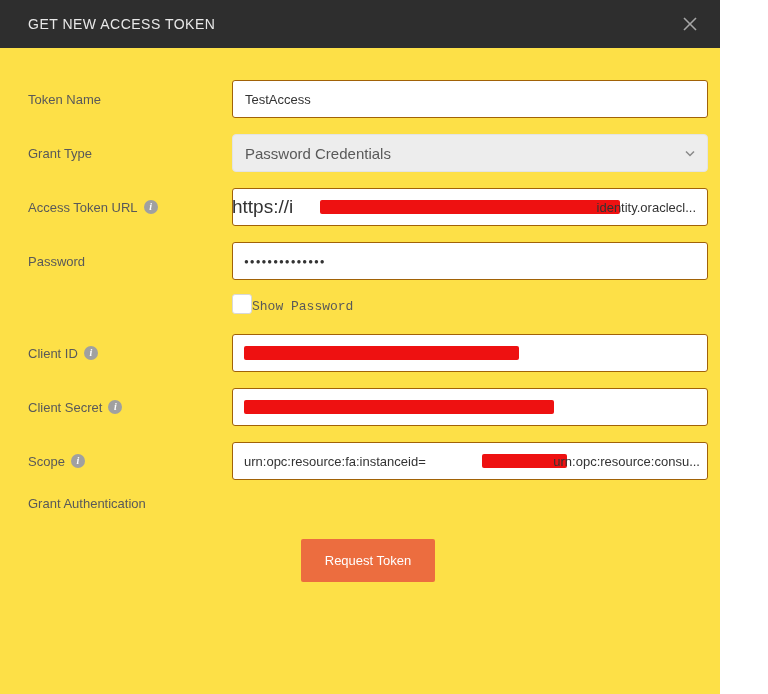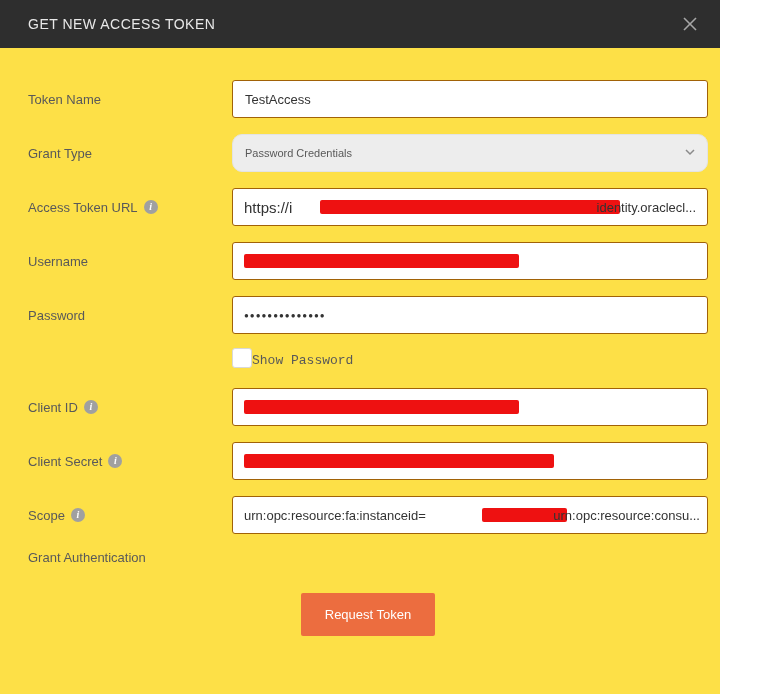--- a/index.html
+++ b/index.html
@@ -91,22 +91,22 @@
       outline: none;
     }
     .text-input::placeholder {
       color: #333;
     }
     .select-input {
       width: 100%;
       height: 38px;
       padding: 8px 36px 8px 12px;
       border: 1px solid #e3e3e3;
-      border-radius: 10px;
-      font-size: 11px;
+      border-radius: 4px;
+      font-size: 15px;
       color: #595959;
       background: #ededed;
       display: flex;
       align-items: center;
       cursor: pointer;
       position: relative;
     }
     .select-chevron {
       position: absolute;
       right: 12px;
@@ -123,24 +123,24 @@
       top: 50%;
       transform: translateY(-50%);
     }
     .redaction.r-url { left: 88px; width: 300px; }
     .redaction.r-username { left: 12px; width: 275px; }
     .redaction.r-clientid { left: 12px; width: 275px; }
     .redaction.r-clientsecret { left: 12px; width: 310px; }
     .redaction.r-scope { left: 250px; width: 85px; }
     .url-prefix {
       position: absolute;
-      left: 12px;
-      top: 50%;
-      transform: translateY(-50%);
-      font-size: 15px;
+      left: 0;
+      top: 50%;
+      transform: translateY(-50%);
+      font-size: 19px;
       color: #333;
       pointer-events: none;
     }
     .url-suffix {
       position: absolute;
       right: 12px;
       top: 50%;
       transform: translateY(-50%);
       font-size: 13px;
       color: #333;
@@ -255,27 +255,20 @@
         <span class="info-icon">i</span>
       </div>
       <div class="form-input-wrap">
         <input class="text-input" type="text" style="">
         <span class="url-prefix">https://i</span>
         <div class="redaction r-url"></div>
         <span class="url-suffix">identity.oraclecl...</span>
       </div>
     </div>
 
-    <div class="form-row">
-      <div class="form-label">Username</div>
-      <div class="form-input-wrap">
-        <input class="text-input" type="text" style="">
-        <div class="redaction r-username"></div>
-      </div>
-    </div>
 
     <div class="form-row">
       <div class="form-label">Password</div>
       <div class="form-input-wrap">
         <input class="text-input" type="password" style="">
         <span class="pwd-dots">●●●●●●●●●●●●●●</span>
       </div>
     </div>
 
     <div class="checkbox-row">

